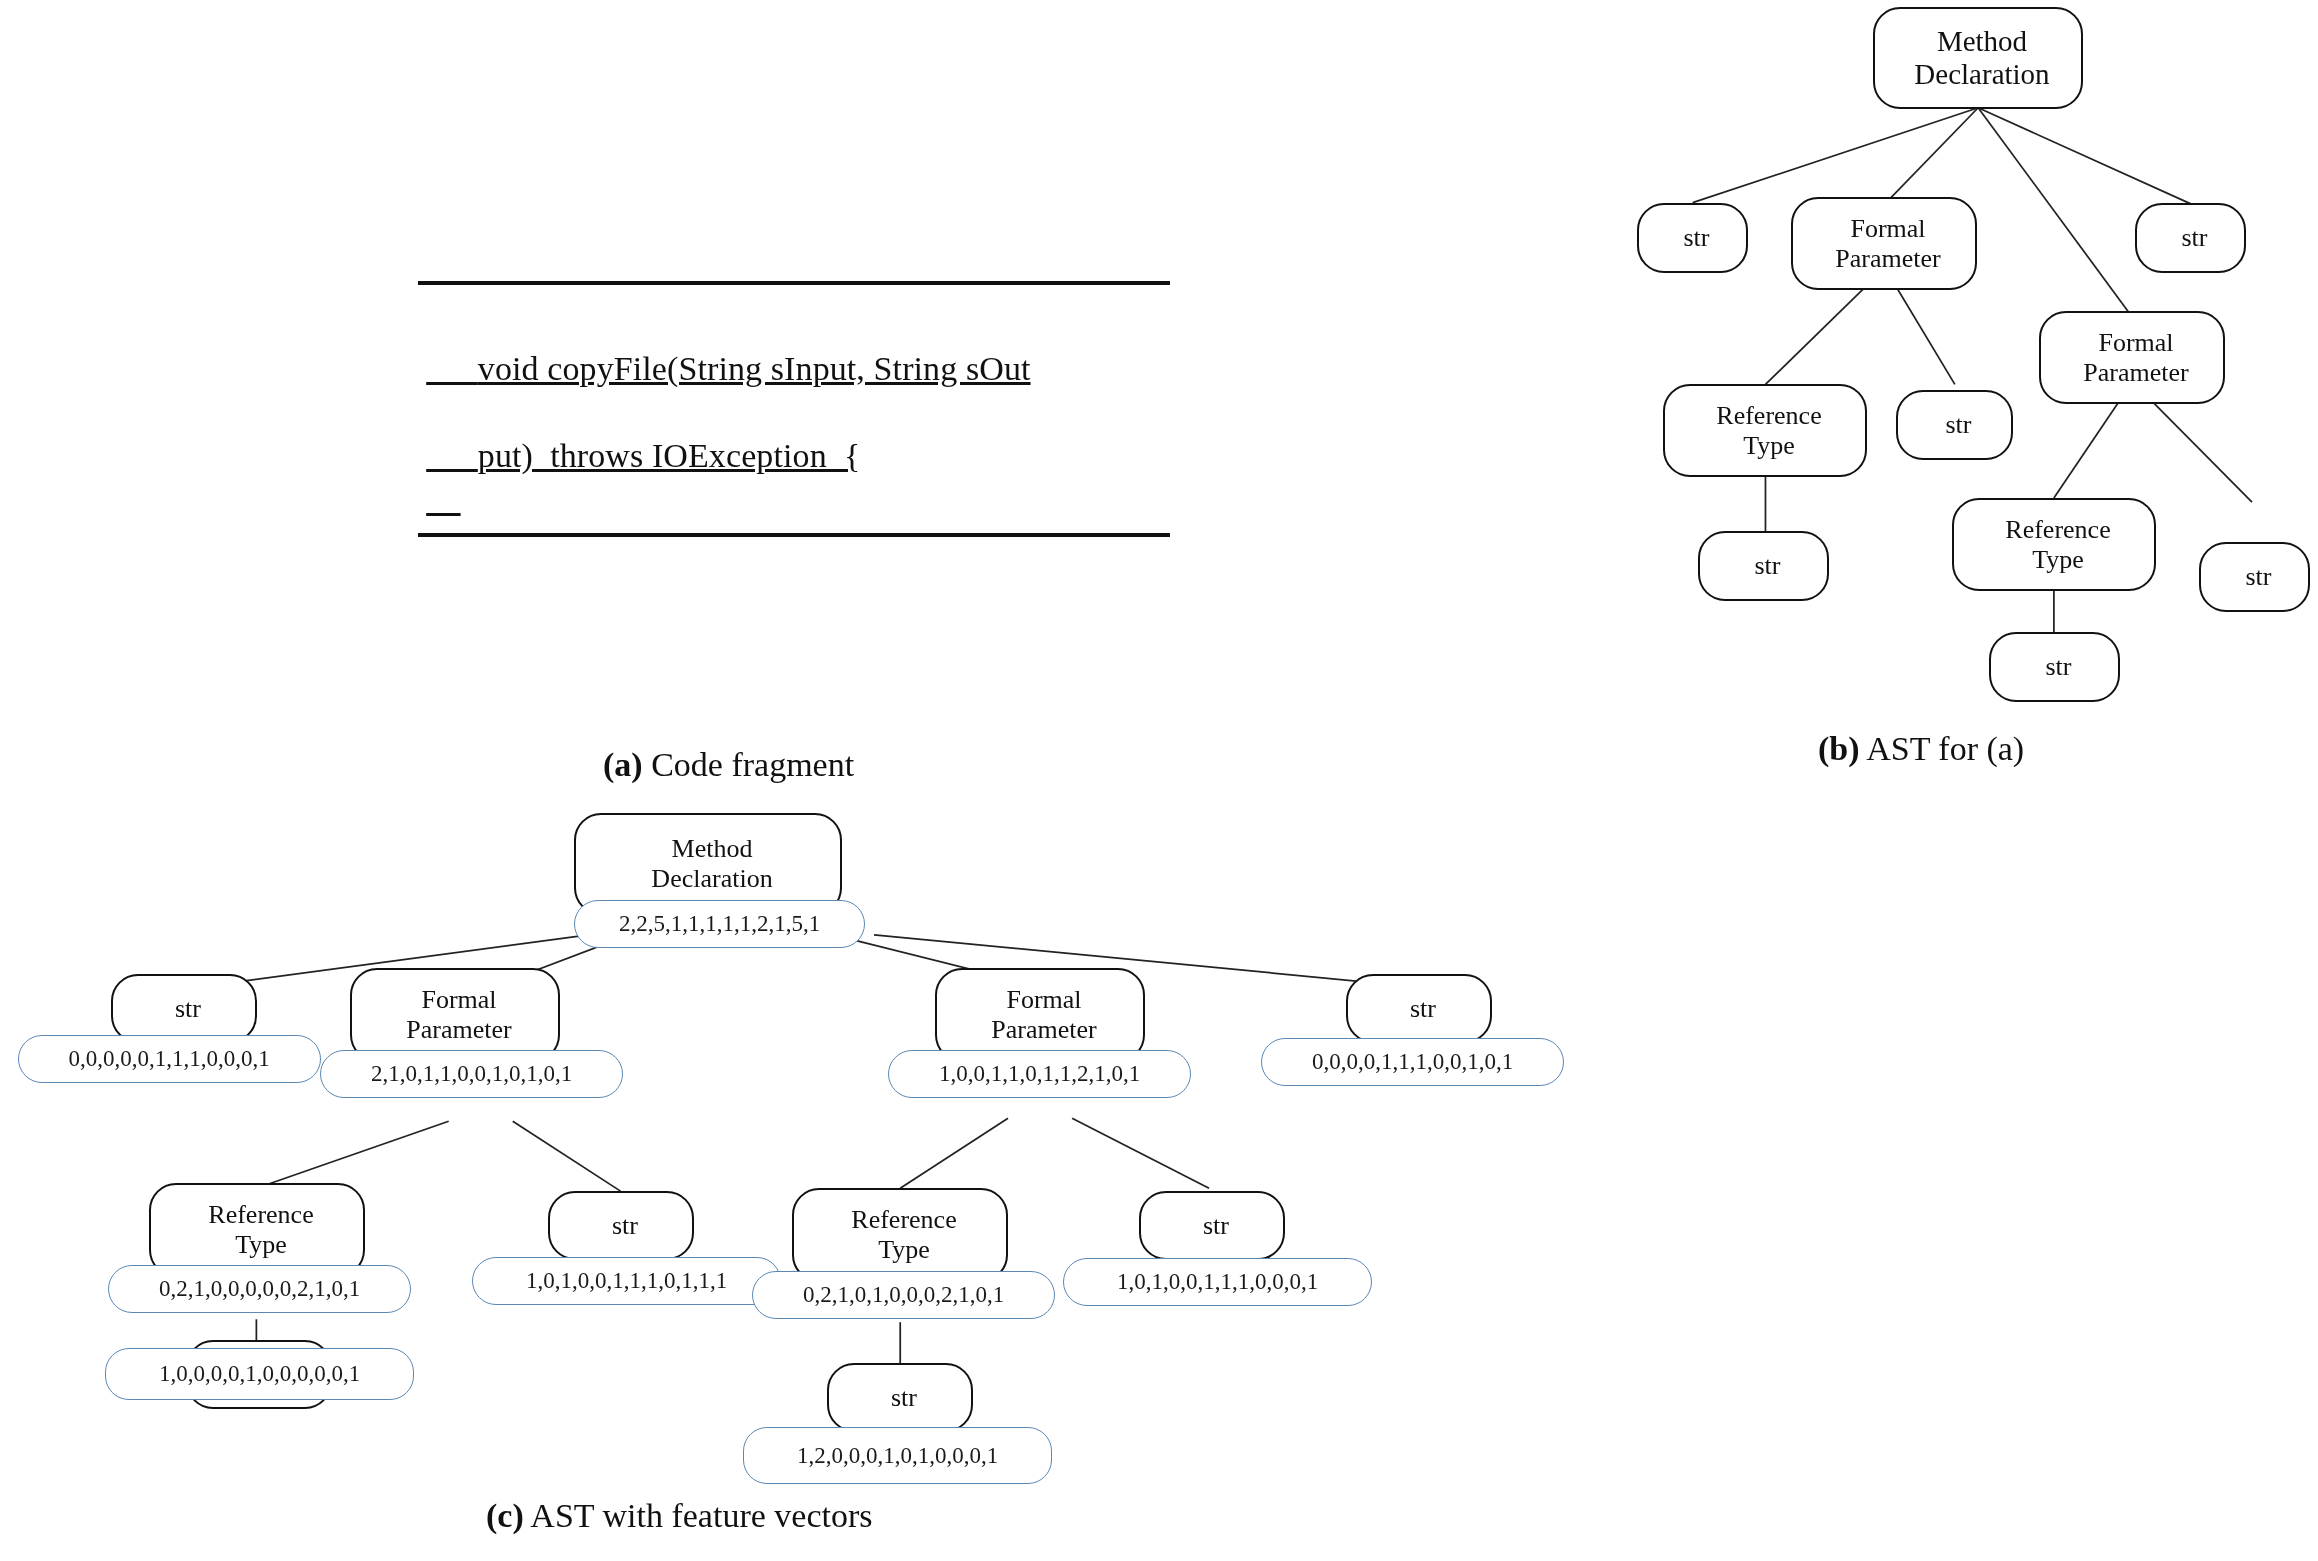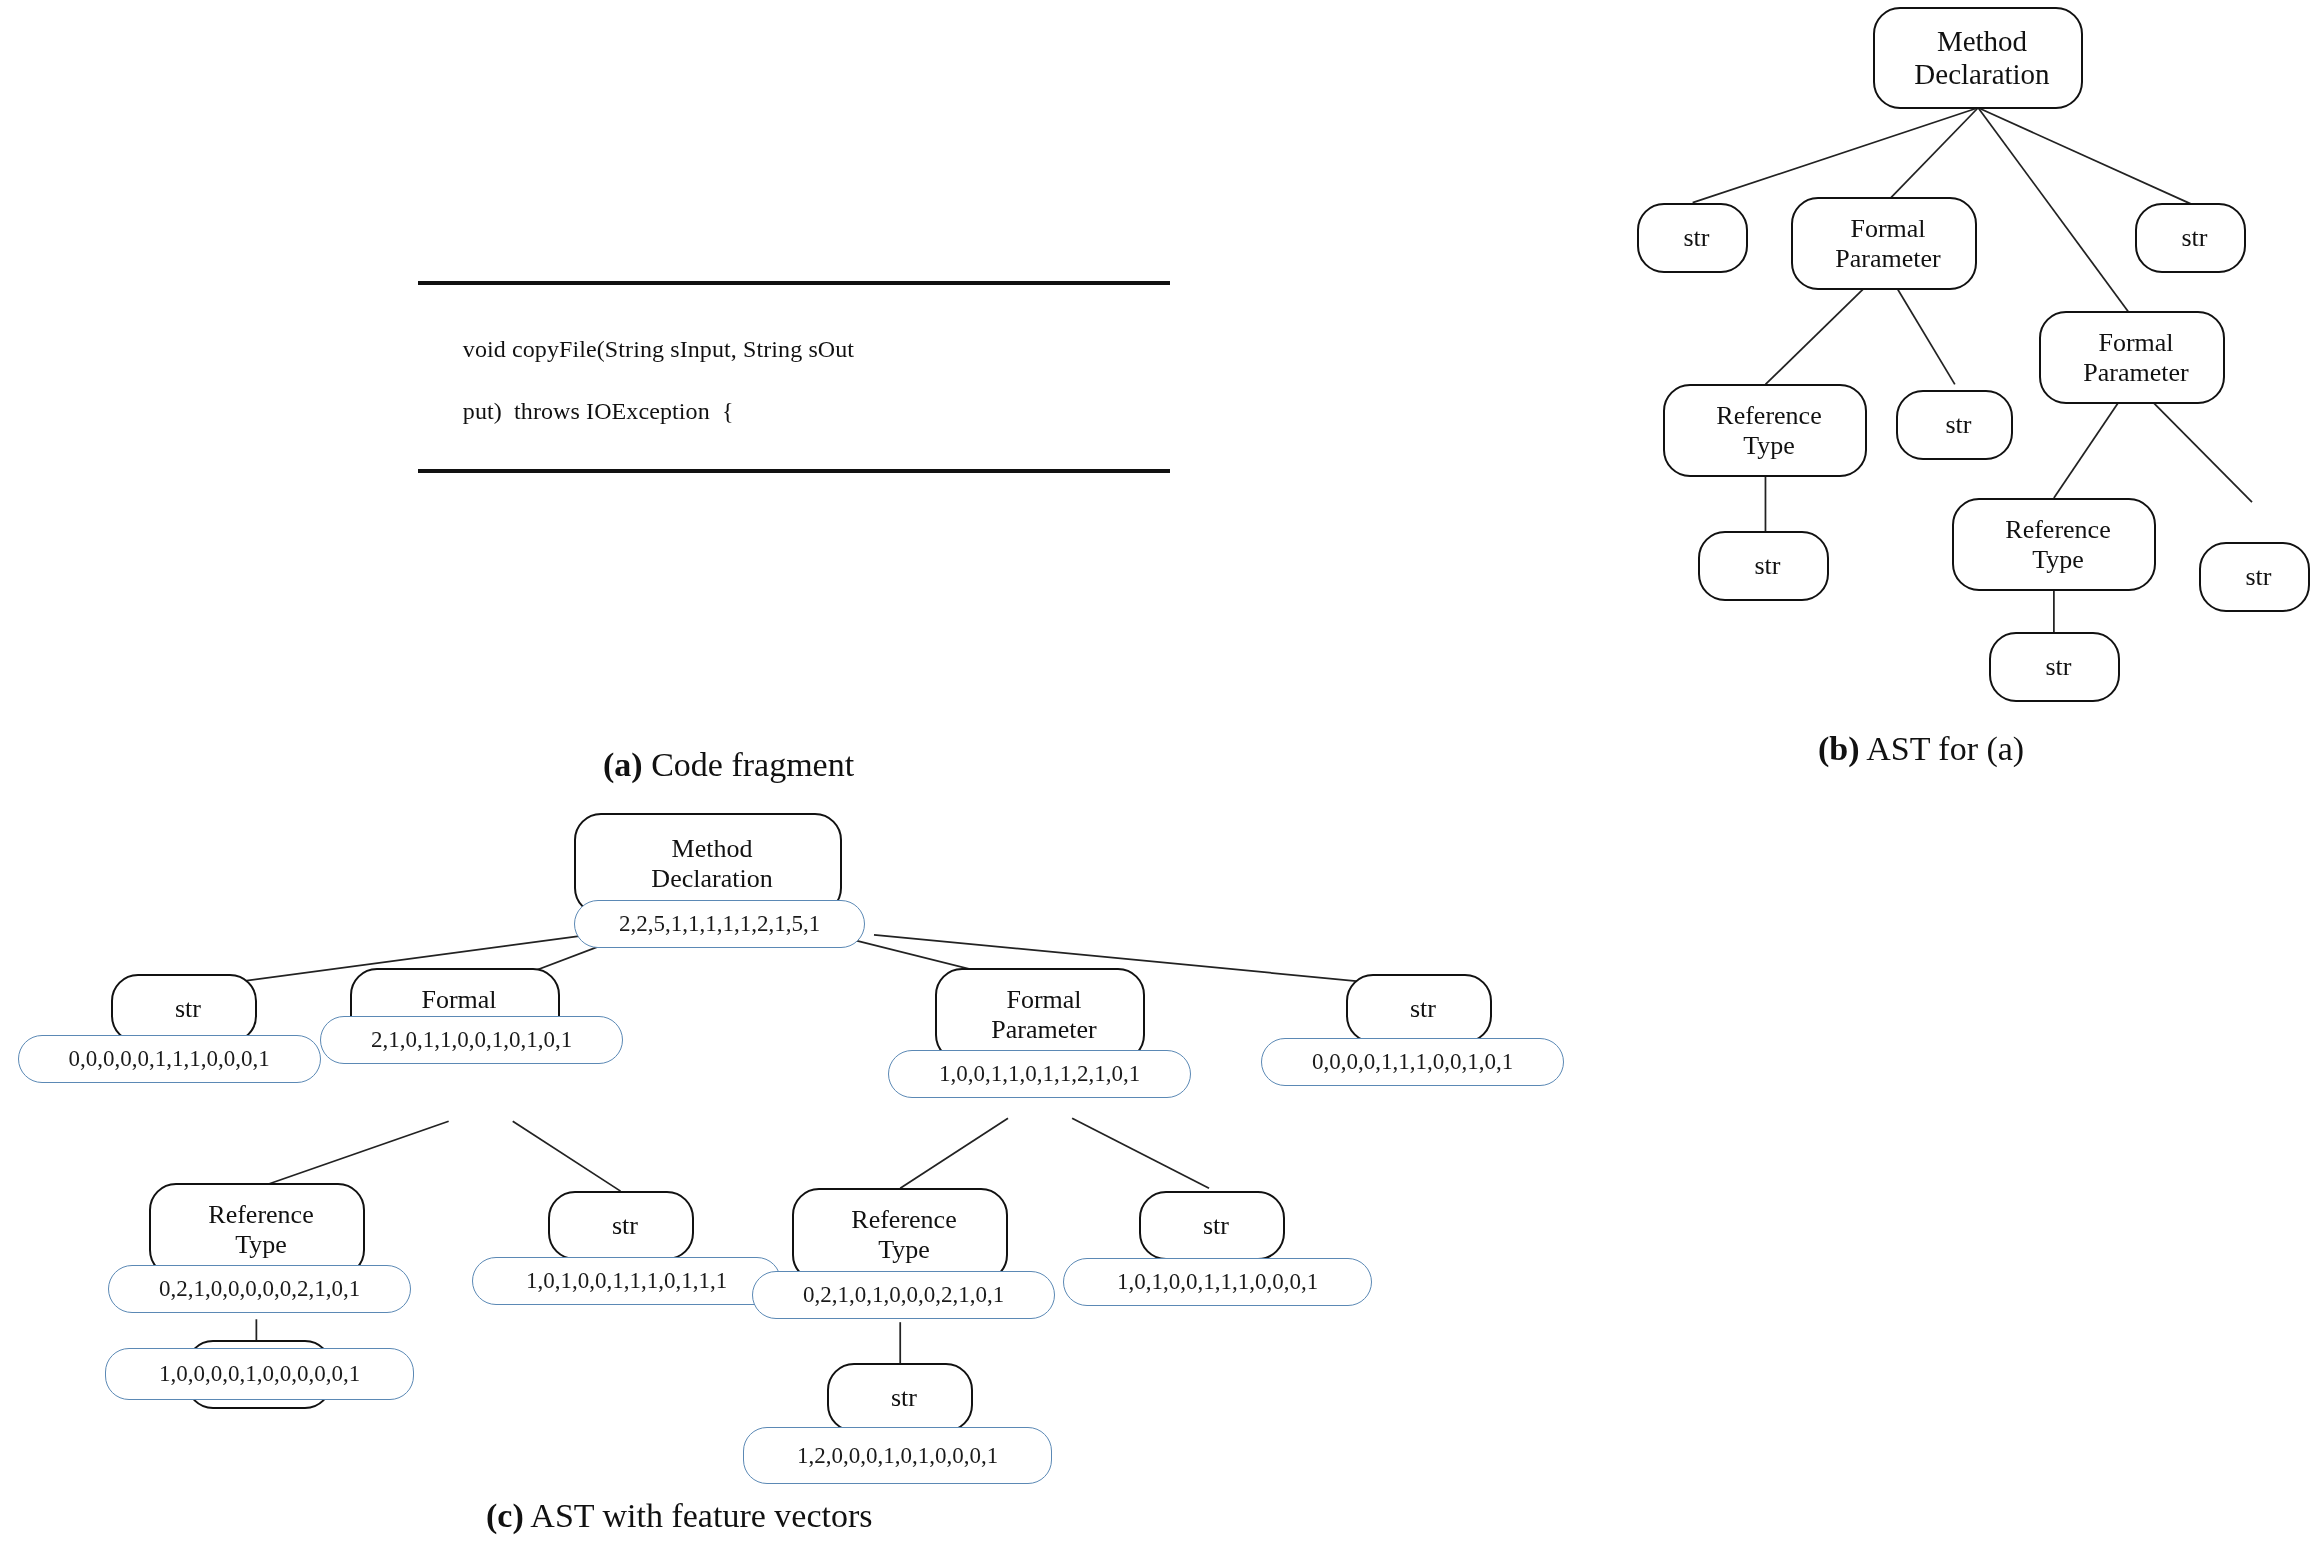--- a/index.html
+++ b/index.html
@@ -19,24 +19,25 @@
     left:418px; top:281px;
     width:752px;
   }
   .code-rule {
     height:0; border-top:4.1px solid #111;
     width:100%;
   }
   .code-rule.bottom { border-top:4.1px solid #111; }
   .code-body {
     padding:18.6px 8.2px 11.7px 8.2px;
-    font-size:24px;
+    font-size:34px;
     line-height:1.28;
     letter-spacing:0.1px;
     white-space:pre-wrap;
+    text-decoration:underline;
   }
 
   
   .node {
     position:absolute;
     box-sizing:border-box;
     border:2.3px solid #111;
     border-radius:27px;
     background:#fff;
     display:flex;
@@ -185,21 +186,21 @@
   <div class="node" style="left:111px; top:974px; width:146px; height:69px; font-size:26px;">
     <span class="lbl">str</span>
   </div>
   <div class="vec vc" style="left:17.5px; top:1035px; width:303px; height:48px;">
     <span>0,0,0,0,0,1,1,1,0,0,0,1</span>
   </div>
 
   <div class="node two-line" style="left:350px; top:968px; width:210px; height:94px; font-size:26px;">
     <span class="lbl">Formal<br>Parameter</span>
   </div>
-  <div class="vec vc" style="left:320px; top:1016px; width:303px; height:48px;">
+  <div class="vec vc" style="left:320px; top:1050px; width:303px; height:48px;">
     <span>2,1,0,1,1,0,0,1,0,1,0,1</span>
   </div>
 
   <div class="node two-line" style="left:935px; top:968px; width:210px; height:94px; font-size:26px;">
     <span class="lbl">Formal<br>Parameter</span>
   </div>
   <div class="vec vc" style="left:888px; top:1050px; width:303px; height:48px;">
     <span>1,0,0,1,1,0,1,1,2,1,0,1</span>
   </div>
 

